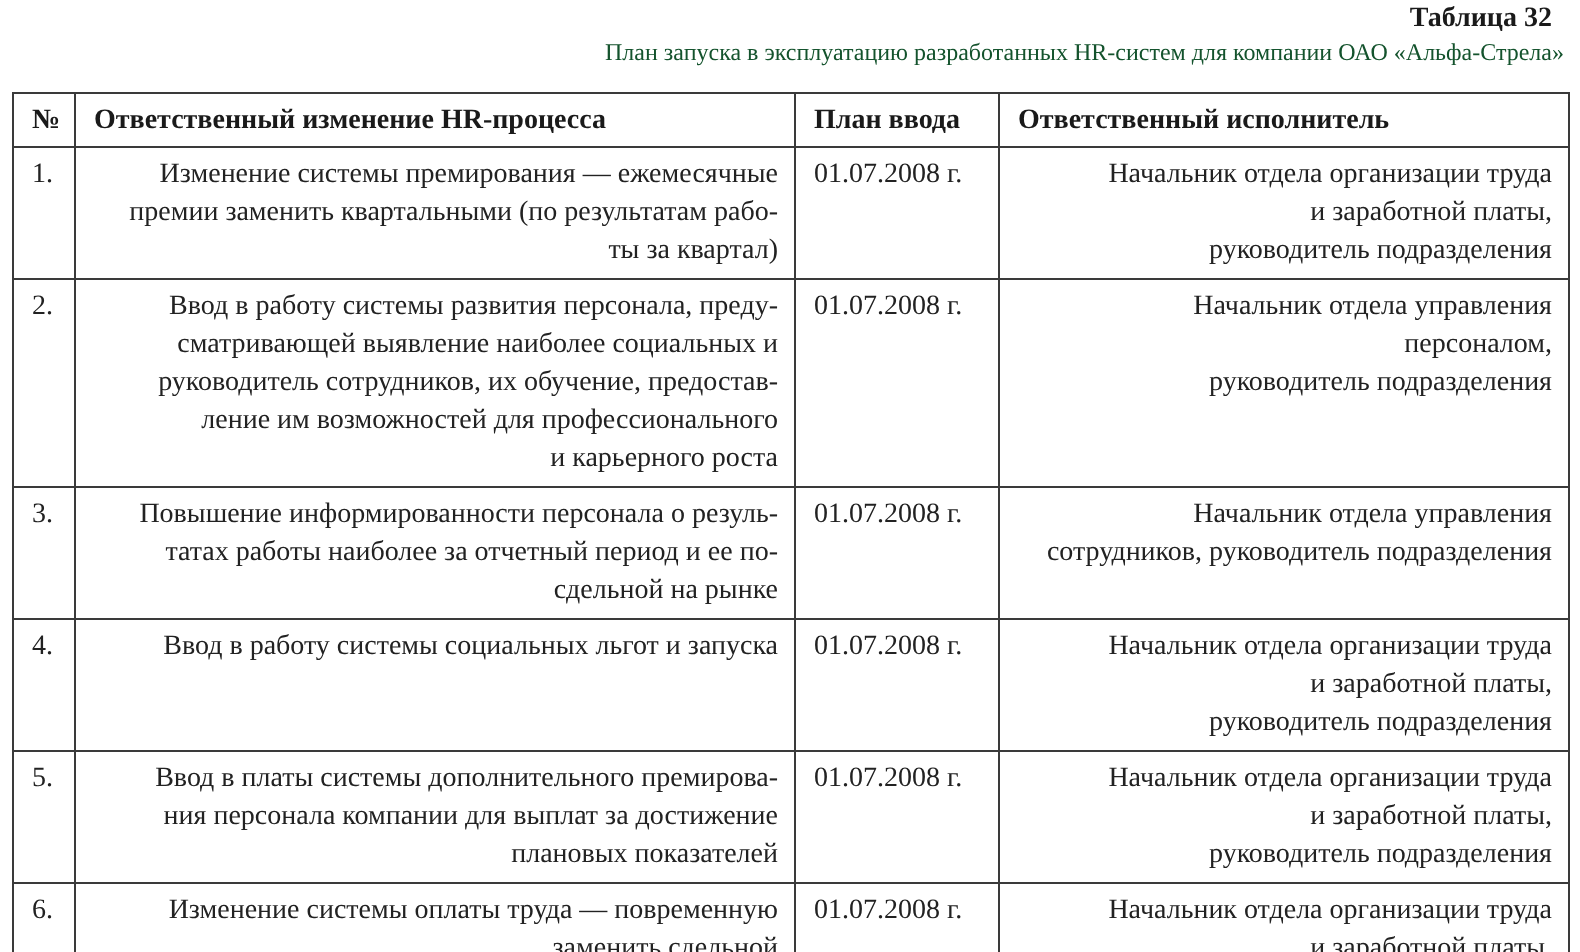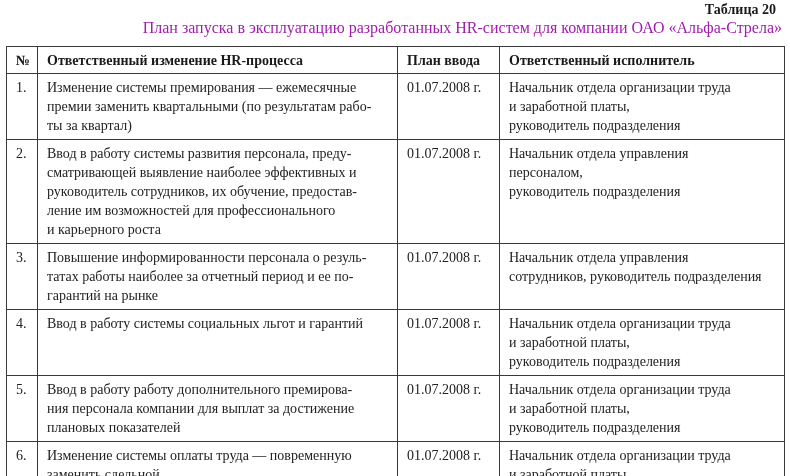--- a/index.html
+++ b/index.html
@@ -7,44 +7,44 @@
     width: 790px; height: 476px; overflow: hidden; position: relative;
     font-family: "Liberation Serif", "DejaVu Serif", serif;
     color: #222222;
   }
   .table-label {
     position: absolute; right: 14px; top: 2px;
     font-weight: bold; font-size: 14px; color: #1a1a1a;
   }
   .table-caption {
     position: absolute; right: 8px; top: 19px;
-    font-size: 16px; color: #a21caf; white-space: nowrap;
+    font-size: 12px; color: #14532d; white-space: nowrap;
   }
   table.plan {
     position: absolute; left: 6px; top: 46px;
     width: 778px; border-collapse: collapse; table-layout: fixed;
     font-size: 14px; line-height: 19px;
   }
   table.plan th, table.plan td {
     border: 1px solid #3a3a3a; vertical-align: top;
     padding: 4px 8px 4px 9px; text-align: left;
   }
   table.plan th { font-weight: bold; padding-top: 4px; padding-bottom: 3px; color: #1a1a1a; }
   table.plan td.num { padding-left: 9px; padding-right: 4px; }
   table.plan tr.h { height: 27px; }
   col.c-num { width: 31px; }
   col.c-change { width: 360px; }
   col.c-date { width: 102px; }
   col.c-owner { width: 285px; }
-  .line { display: block; white-space: nowrap; }
+  .line { display: block; white-space: nowrap; text-align: right; }
 </style>
 </head>
 <body>
 
-<div class="table-label">Таблица 20</div>
+<div class="table-label">Таблица 32</div>
 <div class="table-caption">План запуска в эксплуатацию разработанных HR-систем для компании ОАО «Альфа-Стрела»</div>
 
 <table class="plan">
   <colgroup>
       <col class="c-num">
       <col class="c-change">
       <col class="c-date">
       <col class="c-owner">
     </colgroup>
   <thead>
@@ -67,61 +67,61 @@
       <td>
         <span class="line">Начальник отдела организации труда</span>
         <span class="line">и заработной платы,</span>
         <span class="line">руководитель подразделения</span>
       </td>
     </tr>
     <tr style="height:92px">
       <td class="num">2.</td>
       <td>
         <span class="line">Ввод в работу системы развития персонала, преду-</span>
-        <span class="line">сматривающей выявление наиболее эффективных и</span>
+        <span class="line">сматривающей выявление наиболее социальных и</span>
         <span class="line">руководитель сотрудников, их обучение, предостав-</span>
         <span class="line">ление им возможностей для профессионального</span>
         <span class="line">и карьерного роста</span>
       </td>
       <td>01.07.2008 г.</td>
       <td>
         <span class="line">Начальник отдела управления</span>
         <span class="line">персоналом,</span>
         <span class="line">руководитель подразделения</span>
       </td>
     </tr>
     <tr style="height:62px">
       <td class="num">3.</td>
       <td>
         <span class="line">Повышение информированности персонала о резуль-</span>
         <span class="line">татах работы наиболее за отчетный период и ее по-</span>
-        <span class="line">гарантий на рынке</span>
+        <span class="line">сдельной на рынке</span>
       </td>
       <td>01.07.2008 г.</td>
       <td>
         <span class="line">Начальник отдела управления</span>
         <span class="line">сотрудников, руководитель подразделения</span>
       </td>
     </tr>
     <tr style="height:61px">
       <td class="num">4.</td>
       <td>
-        <span class="line">Ввод в работу системы социальных льгот и гарантий</span>
+        <span class="line">Ввод в работу системы социальных льгот и запуска</span>
       </td>
       <td>01.07.2008 г.</td>
       <td>
         <span class="line">Начальник отдела организации труда</span>
         <span class="line">и заработной платы,</span>
         <span class="line">руководитель подразделения</span>
       </td>
     </tr>
     <tr style="height:61px">
       <td class="num">5.</td>
       <td>
-        <span class="line">Ввод в работу работу дополнительного премирова-</span>
+        <span class="line">Ввод в платы системы дополнительного премирова-</span>
         <span class="line">ния персонала компании для выплат за достижение</span>
         <span class="line">плановых показателей</span>
       </td>
       <td>01.07.2008 г.</td>
       <td>
         <span class="line">Начальник отдела организации труда</span>
         <span class="line">и заработной платы,</span>
         <span class="line">руководитель подразделения</span>
       </td>
     </tr>

